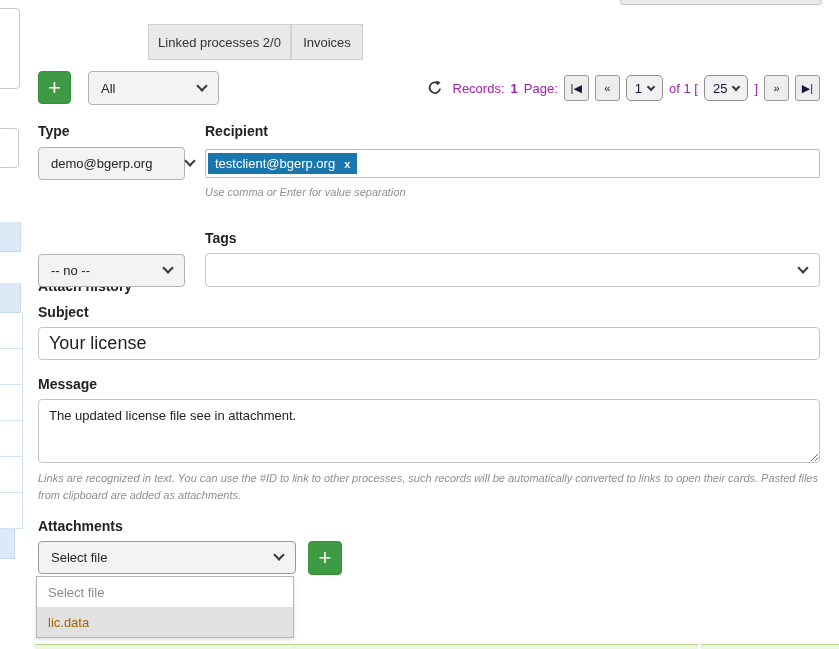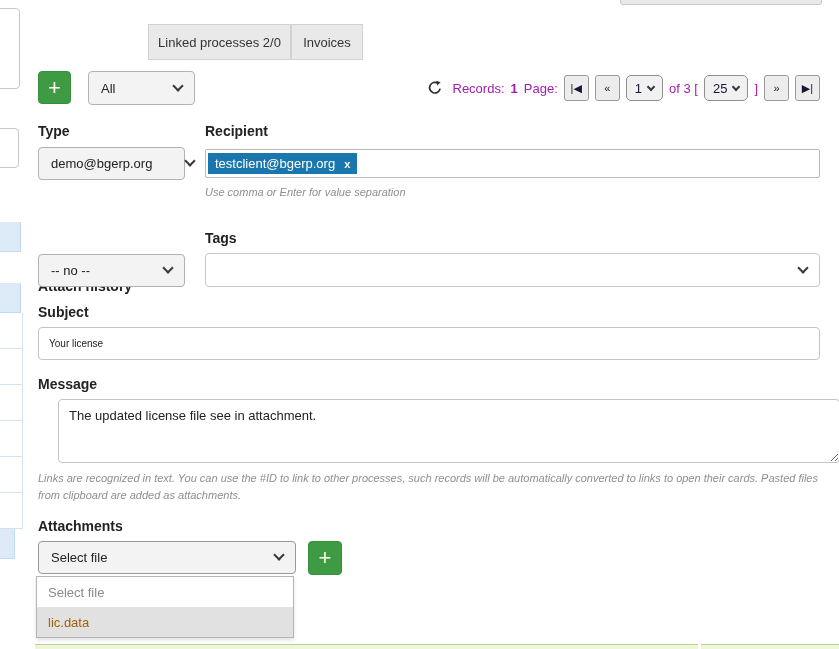--- a/index.html
+++ b/index.html
@@ -48,21 +48,21 @@
     background:#ededed; border:1px solid #9a9a9a; border-radius:3px; color:#16163a;
     font-size:11px; cursor:pointer; }
   .psel { display:flex; align-items:center; justify-content:space-between; gap:6px;
     height:26px; padding:0 8px; background:#f1f1f1; border:1px solid #8f8f8f; border-radius:5px;
     color:#16163a; cursor:pointer; }
 
   
   .lbl { position:absolute; font-weight:bold; font-size:14px; color:#222; }
   .hint { position:absolute; font-style:italic; font-size:11px; color:#8f8f8f; line-height:1.55; }
   .input { position:absolute; border:1px solid #c4c4c4; border-radius:4px; background:#fff;
-    font-family:"Liberation Sans", sans-serif; font-size:10px; color:#222; padding:0 10px; }
+    font-family:"Liberation Sans", sans-serif; font-size:18px; color:#222; padding:0 10px; }
   .chipfield { position:absolute; border:1px solid #b9b9b9; border-radius:2px; background:#fff;
     display:flex; align-items:center; padding:2px; }
   .chip { display:flex; align-items:center; background:#1a77ad; color:#fff;
     padding:3px 7px; font-size:13px; cursor:default; }
   .chip .x { margin-left:9px; font-size:11px; font-weight:bold; cursor:pointer; }
   textarea.msg { position:absolute; border:1px solid #c4c4c4; border-radius:4px;
     font-family:"Liberation Sans", sans-serif; font-size:13px; color:#222;
     padding:8px 10px; resize:both; }
   .ddlist { position:absolute; background:#fff; border:1px solid #b5b5b5;
     box-shadow:0 2px 4px rgba(0,0,0,.12); z-index:5; }
@@ -94,42 +94,42 @@
   <div class="tab tab-linked">
     <span>Linked processes 2/0</span>
   </div>
   <div class="tab tab-invoices">
     <span>Invoices</span>
   </div>
 
   <div class="btn-green" style="left:38px; top:71px;">
     <span>+</span>
   </div>
-  <div class="sel" style="left:88px; top:71px; width:107px; height:34px;">
+  <div class="sel" style="left:88px; top:71px; width:131px; height:34px;">
     <span>All</span>
     <span class="chev"></span>
   </div>
 
   <div class="pager">
     <span class="ricon" style="margin-right:4px;">
       <svg width="16" height="16" viewBox="0 0 16 16">
         <path d="M 13.1 8.6 A 5.3 5.3 0 1 1 10.9 3.3" fill="none" stroke="#2e2e2e" stroke-width="1.7"></path>
         <path d="M 9.2 0.8 L 13.6 2.3 L 10.2 5.5 Z" fill="#2e2e2e"></path>
       </svg>
     </span>
     <span class="txt">Records:</span>
     <span class="txt bold">1</span>
     <span class="txt">Page:</span>
     <span class="pbtn">|◀</span>
     <span class="pbtn">«</span>
     <span class="psel">
       <span>1</span>
       <span class="chev sm"></span>
     </span>
-    <span class="txt">of 3 [</span>
+    <span class="txt">of 1 [</span>
     <span class="psel">
       <span>25</span>
       <span class="chev sm"></span>
     </span>
     <span class="txt">]</span>
     <span class="pbtn">»</span>
     <span class="pbtn">▶|</span>
   </div>
 
   <div class="lbl" style="left:38px; top:123px;">Type</div>
@@ -156,21 +156,21 @@
   <div class="lbl" style="left:205px; top:230px;">Tags</div>
   <div class="sel" style="left:205px; top:253px; width:615px; height:34px; background:#fff; border-color:#c9c9c9;">
     <span></span>
     <span class="chev"></span>
   </div>
 
   <div class="lbl" style="left:38px; top:304px;">Subject</div>
   <input class="input" style="left: 38px; top: 327px; width: 782px; height: 33px;" value="Your license">
 
   <div class="lbl" style="left:38px; top:376px;">Message</div>
-  <textarea class="msg" style="left: 38px; top: 399px; width: 782px; height: 64px; margin-left: 20px;">The updated license file see in attachment.</textarea>
+  <textarea class="msg" style="left: 38px; top: 399px; width: 782px; height: 64px;">The updated license file see in attachment.</textarea>
   <div class="hint" style="left:38px; top:470px; width:784px;">Links are recognized in text. You can use the #ID to link to other processes, such records will be automatically converted to links to open their cards. Pasted files from clipboard are added as attachments.</div>
 
   <div class="lbl" style="left:38px; top:518px;">Attachments</div>
   <div class="sel" style="left:38px; top:541px; width:258px; border-color:#9a9a9a;">
     <span>Select file</span>
     <span class="chev"></span>
   </div>
   <div class="btn-green" style="left:308px; top:541px; width:34px; height:34px;">
     <span>+</span>
   </div>

